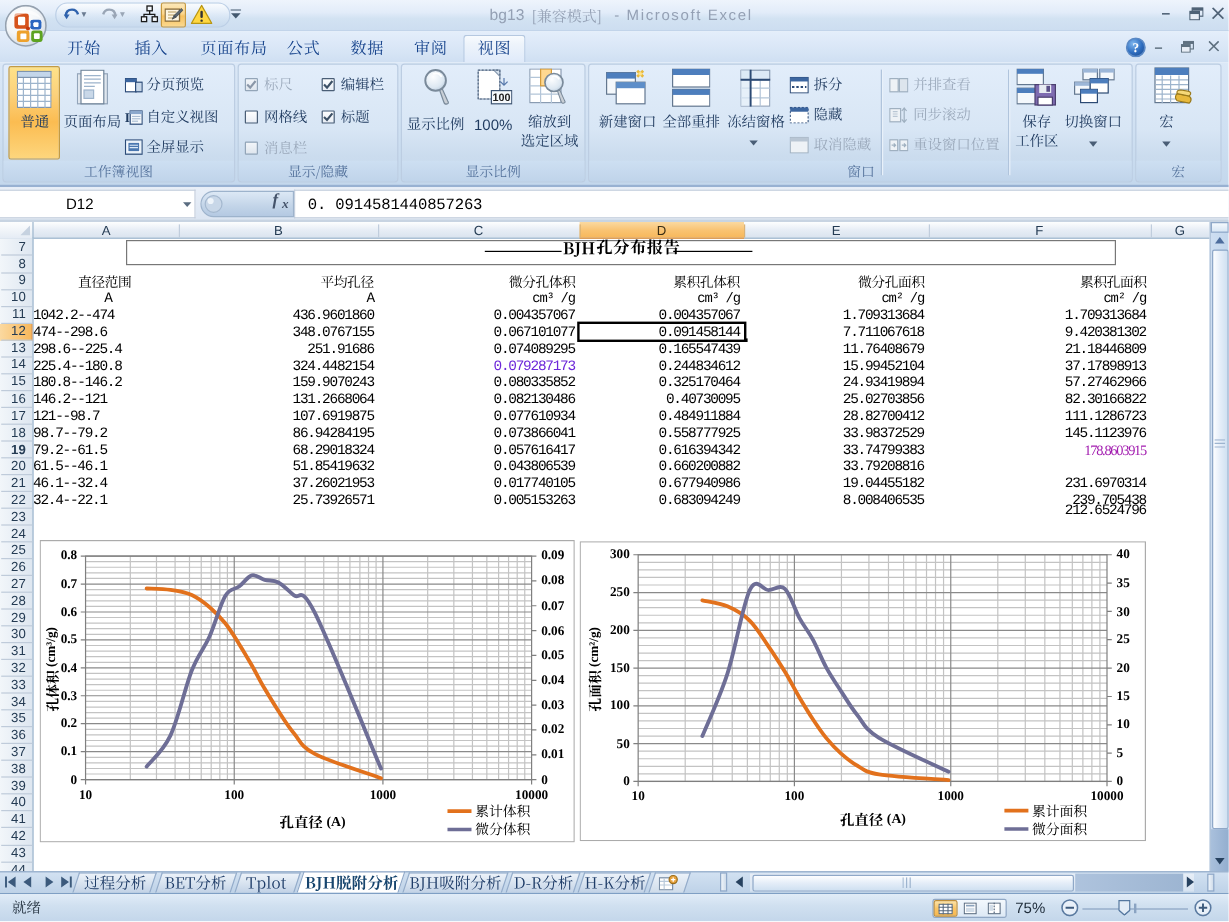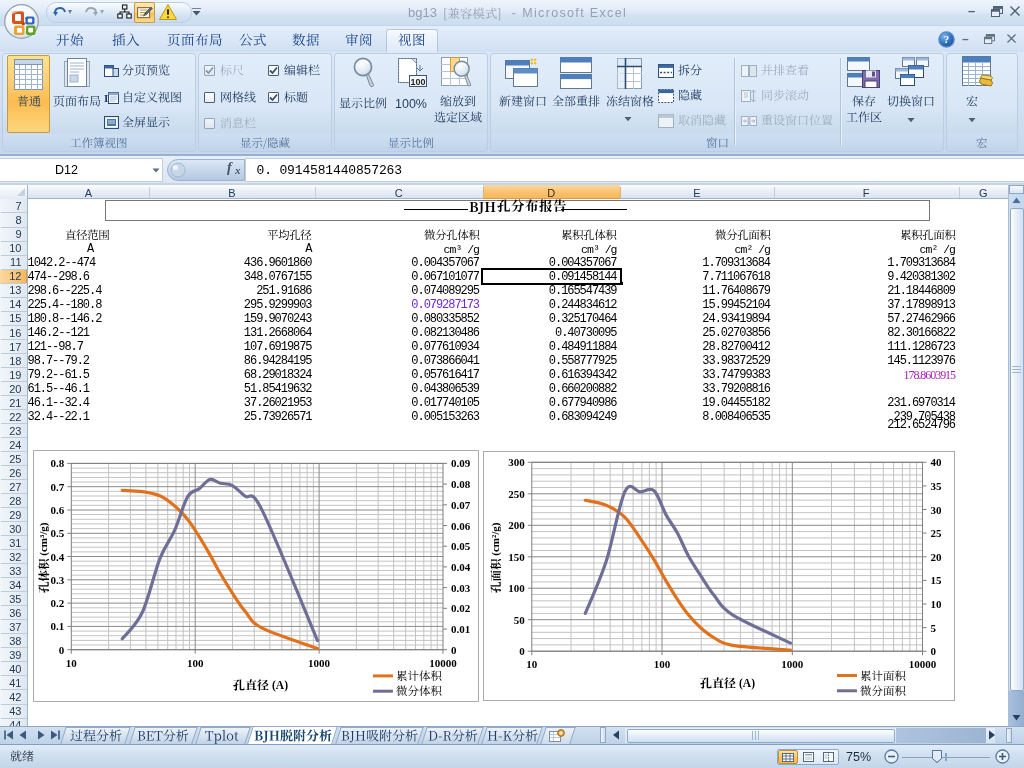--- a/index.html
+++ b/index.html
@@ -631,21 +631,21 @@
     <div style="position:absolute;left:21.5px;top:298.4px;font-family:'Liberation Sans';font-size:11.0px;color:#243b53;font-weight:normal;letter-spacing:0.00px;white-space:pre;line-height:12.6px;transform:translateX(-100%);">14</div>
     <div style="position:absolute;left:1.0px;top:324.7px;width:26.0px;height:1.0px;background:#bfcbda"></div>
     <div style="position:absolute;left:21.5px;top:312.4px;font-family:'Liberation Sans';font-size:11.0px;color:#243b53;font-weight:normal;letter-spacing:0.00px;white-space:pre;line-height:12.6px;transform:translateX(-100%);">15</div>
     <div style="position:absolute;left:1.0px;top:338.7px;width:26.0px;height:1.0px;background:#bfcbda"></div>
     <div style="position:absolute;left:21.5px;top:326.5px;font-family:'Liberation Sans';font-size:11.0px;color:#243b53;font-weight:normal;letter-spacing:0.00px;white-space:pre;line-height:12.6px;transform:translateX(-100%);">16</div>
     <div style="position:absolute;left:1.0px;top:352.7px;width:26.0px;height:1.0px;background:#bfcbda"></div>
     <div style="position:absolute;left:21.5px;top:340.5px;font-family:'Liberation Sans';font-size:11.0px;color:#243b53;font-weight:normal;letter-spacing:0.00px;white-space:pre;line-height:12.6px;transform:translateX(-100%);">17</div>
     <div style="position:absolute;left:1.0px;top:366.8px;width:26.0px;height:1.0px;background:#bfcbda"></div>
     <div style="position:absolute;left:21.5px;top:354.5px;font-family:'Liberation Sans';font-size:11.0px;color:#243b53;font-weight:normal;letter-spacing:0.00px;white-space:pre;line-height:12.6px;transform:translateX(-100%);">18</div>
     <div style="position:absolute;left:1.0px;top:380.8px;width:26.0px;height:1.0px;background:#bfcbda"></div>
-    <div style="position:absolute;left:21.5px;top:368.6px;font-family:'Liberation Sans';font-size:11.0px;color:#243b53;font-weight:normal;letter-spacing:0.00px;white-space:pre;line-height:12.6px;transform:translateX(-100%);">19</div>
+    <div style="position:absolute;left:21.5px;top:368.6px;font-family:'Liberation Sans';font-size:11.0px;color:#243b53;font-weight:bold;letter-spacing:0.00px;white-space:pre;line-height:12.6px;transform:translateX(-100%);">19</div>
     <div style="position:absolute;left:1.0px;top:394.8px;width:26.0px;height:1.0px;background:#bfcbda"></div>
     <div style="position:absolute;left:21.5px;top:382.6px;font-family:'Liberation Sans';font-size:11.0px;color:#243b53;font-weight:normal;letter-spacing:0.00px;white-space:pre;line-height:12.6px;transform:translateX(-100%);">20</div>
     <div style="position:absolute;left:1.0px;top:408.8px;width:26.0px;height:1.0px;background:#bfcbda"></div>
     <div style="position:absolute;left:21.5px;top:396.6px;font-family:'Liberation Sans';font-size:11.0px;color:#243b53;font-weight:normal;letter-spacing:0.00px;white-space:pre;line-height:12.6px;transform:translateX(-100%);">21</div>
     <div style="position:absolute;left:1.0px;top:422.9px;width:26.0px;height:1.0px;background:#bfcbda"></div>
     <div style="position:absolute;left:21.5px;top:410.7px;font-family:'Liberation Sans';font-size:11.0px;color:#243b53;font-weight:normal;letter-spacing:0.00px;white-space:pre;line-height:12.6px;transform:translateX(-100%);">22</div>
     <div style="position:absolute;left:1.0px;top:436.9px;width:26.0px;height:1.0px;background:#bfcbda"></div>
     <div style="position:absolute;left:21.5px;top:424.7px;font-family:'Liberation Sans';font-size:11.0px;color:#243b53;font-weight:normal;letter-spacing:0.00px;white-space:pre;line-height:12.6px;transform:translateX(-100%);">23</div>
     <div style="position:absolute;left:1.0px;top:450.9px;width:26.0px;height:1.0px;background:#bfcbda"></div>
     <div style="position:absolute;left:21.5px;top:438.7px;font-family:'Liberation Sans';font-size:11.0px;color:#243b53;font-weight:normal;letter-spacing:0.00px;white-space:pre;line-height:12.6px;transform:translateX(-100%);">24</div>
@@ -778,21 +778,21 @@
     <div style="position:absolute;left:616.5px;top:270.8px;font-family:Liberation Mono, monospace;font-size:12.0px;color:#000;font-weight:normal;letter-spacing:-1.05px;white-space:pre;line-height:13.8px;transform:translateX(-100%);">0.091458144</div>
     <div style="position:absolute;left:770.0px;top:270.8px;font-family:'Liberation Mono';font-size:12.0px;color:#000;font-weight:normal;letter-spacing:-1.05px;white-space:pre;line-height:13.8px;transform:translateX(-100%);">7.711067618</div>
     <div style="position:absolute;left:955.0px;top:270.8px;font-family:'Liberation Mono';font-size:12.0px;color:#000;font-weight:normal;letter-spacing:-1.05px;white-space:pre;line-height:13.8px;transform:translateX(-100%);">9.420381302</div>
     <div style="position:absolute;left:27.5px;top:284.8px;font-family:'Liberation Mono';font-size:12.0px;color:#000;font-weight:normal;letter-spacing:-1.05px;white-space:pre;line-height:13.8px;">298.6--225.4</div>
     <div style="position:absolute;left:311.5px;top:284.8px;font-family:'Liberation Mono';font-size:12.0px;color:#000;font-weight:normal;letter-spacing:-1.05px;white-space:pre;line-height:13.8px;transform:translateX(-100%);">251.91686</div>
     <div style="position:absolute;left:479.0px;top:284.8px;font-family:'Liberation Mono';font-size:12.0px;color:#000;font-weight:normal;letter-spacing:-1.05px;white-space:pre;line-height:13.8px;transform:translateX(-100%);">0.074089295</div>
     <div style="position:absolute;left:616.5px;top:284.8px;font-family:'Liberation Mono';font-size:12.0px;color:#000;font-weight:normal;letter-spacing:-1.05px;white-space:pre;line-height:13.8px;transform:translateX(-100%);">0.165547439</div>
     <div style="position:absolute;left:770.0px;top:284.8px;font-family:'Liberation Mono';font-size:12.0px;color:#000;font-weight:normal;letter-spacing:-1.05px;white-space:pre;line-height:13.8px;transform:translateX(-100%);">11.76408679</div>
     <div style="position:absolute;left:955.0px;top:284.8px;font-family:'Liberation Mono';font-size:12.0px;color:#000;font-weight:normal;letter-spacing:-1.05px;white-space:pre;line-height:13.8px;transform:translateX(-100%);">21.18446809</div>
     <div style="position:absolute;left:27.5px;top:298.8px;font-family:'Liberation Mono';font-size:12.0px;color:#000;font-weight:normal;letter-spacing:-1.05px;white-space:pre;line-height:13.8px;">225.4--180.8</div>
-    <div style="position:absolute;left:311.5px;top:298.8px;font-family:'Liberation Mono';font-size:12.0px;color:#000;font-weight:normal;letter-spacing:-1.05px;white-space:pre;line-height:13.8px;transform:translateX(-100%);">295.9299903</div>
+    <div style="position:absolute;left:311.5px;top:298.8px;font-family:'Liberation Mono';font-size:12.0px;color:#000;font-weight:normal;letter-spacing:-1.05px;white-space:pre;line-height:13.8px;transform:translateX(-100%);">324.4482154</div>
     <div style="position:absolute;left:479.0px;top:298.8px;font-family:'Liberation Mono';font-size:12.0px;color:#6d28d9;font-weight:normal;letter-spacing:-1.05px;white-space:pre;line-height:13.8px;transform:translateX(-100%);">0.079287173</div>
     <div style="position:absolute;left:616.5px;top:298.8px;font-family:'Liberation Mono';font-size:12.0px;color:#000;font-weight:normal;letter-spacing:-1.05px;white-space:pre;line-height:13.8px;transform:translateX(-100%);">0.244834612</div>
     <div style="position:absolute;left:770.0px;top:298.8px;font-family:'Liberation Mono';font-size:12.0px;color:#000;font-weight:normal;letter-spacing:-1.05px;white-space:pre;line-height:13.8px;transform:translateX(-100%);">15.99452104</div>
     <div style="position:absolute;left:955.0px;top:298.8px;font-family:'Liberation Mono';font-size:12.0px;color:#000;font-weight:normal;letter-spacing:-1.05px;white-space:pre;line-height:13.8px;transform:translateX(-100%);">37.17898913</div>
     <div style="position:absolute;left:27.5px;top:312.8px;font-family:'Liberation Mono';font-size:12.0px;color:#000;font-weight:normal;letter-spacing:-1.05px;white-space:pre;line-height:13.8px;">180.8--146.2</div>
     <div style="position:absolute;left:311.5px;top:312.8px;font-family:'Liberation Mono';font-size:12.0px;color:#000;font-weight:normal;letter-spacing:-1.05px;white-space:pre;line-height:13.8px;transform:translateX(-100%);">159.9070243</div>
     <div style="position:absolute;left:479.0px;top:312.8px;font-family:'Liberation Mono';font-size:12.0px;color:#000;font-weight:normal;letter-spacing:-1.05px;white-space:pre;line-height:13.8px;transform:translateX(-100%);">0.080335852</div>
     <div style="position:absolute;left:616.5px;top:312.8px;font-family:'Liberation Mono';font-size:12.0px;color:#000;font-weight:normal;letter-spacing:-1.05px;white-space:pre;line-height:13.8px;transform:translateX(-100%);">0.325170464</div>
     <div style="position:absolute;left:770.0px;top:312.8px;font-family:'Liberation Mono';font-size:12.0px;color:#000;font-weight:normal;letter-spacing:-1.05px;white-space:pre;line-height:13.8px;transform:translateX(-100%);">24.93419894</div>
     <div style="position:absolute;left:955.0px;top:312.8px;font-family:'Liberation Mono';font-size:12.0px;color:#000;font-weight:normal;letter-spacing:-1.05px;white-space:pre;line-height:13.8px;transform:translateX(-100%);">57.27462966</div>

